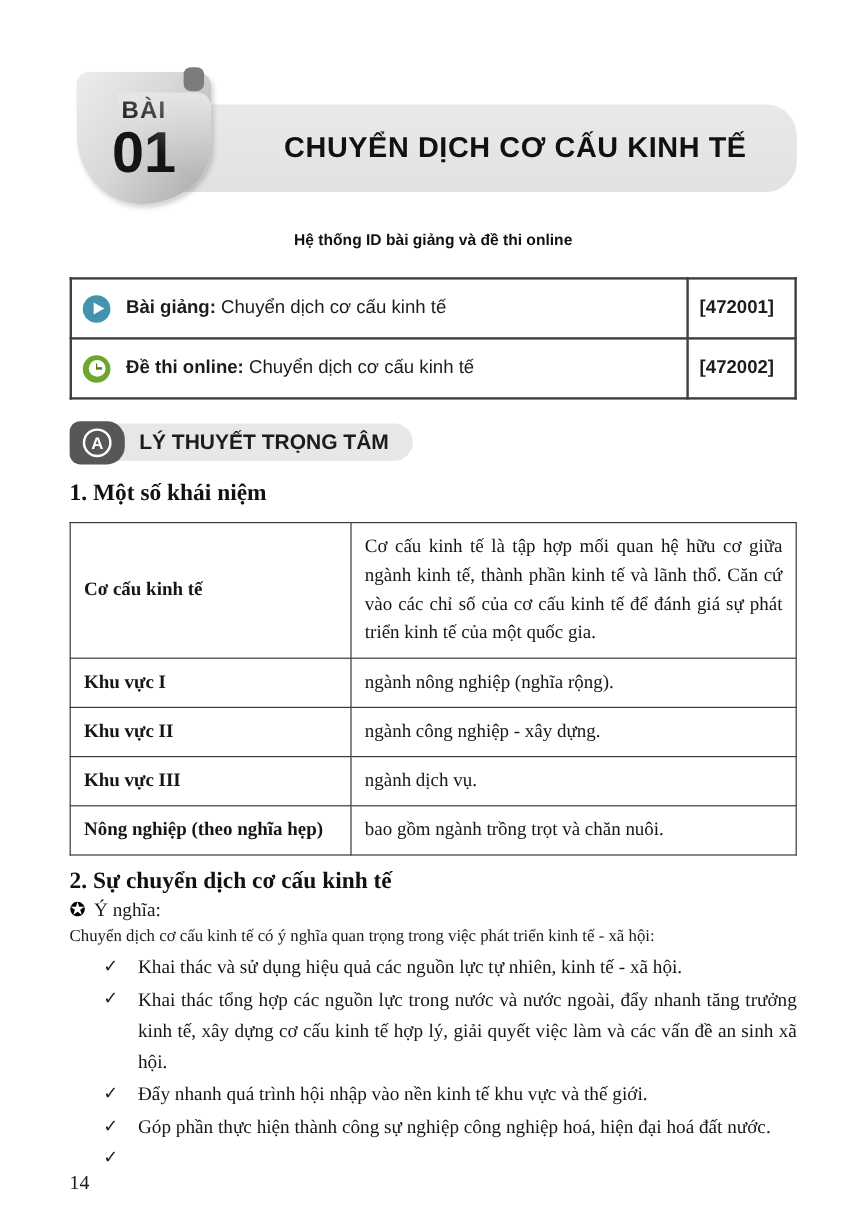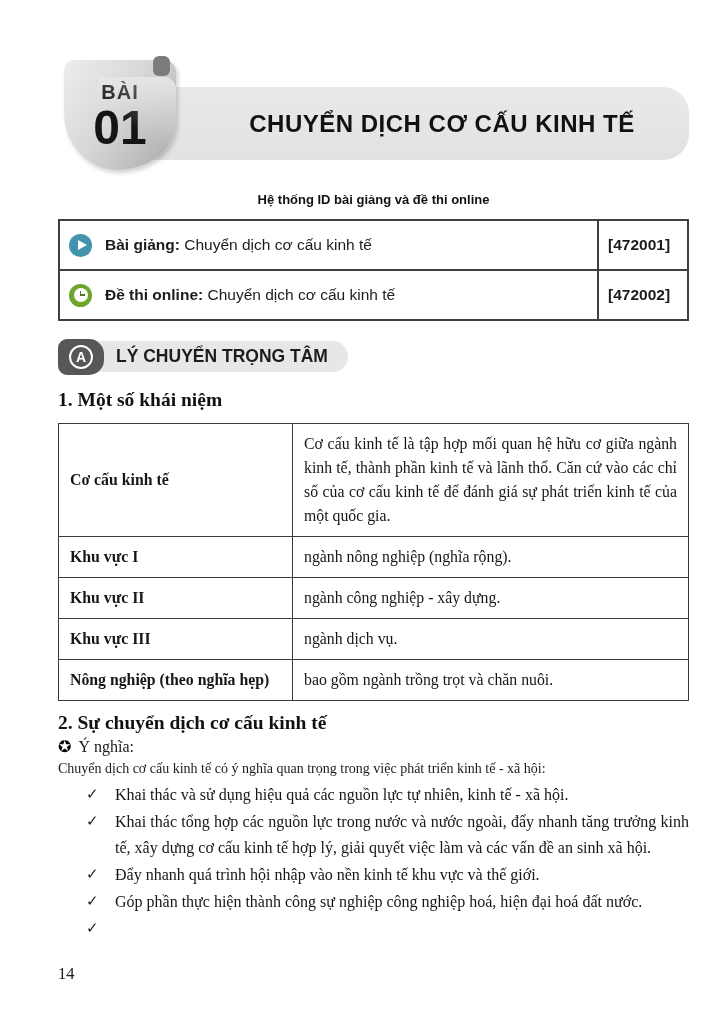--- a/index.html
+++ b/index.html
@@ -4,21 +4,21 @@
 <style>
   * { margin: 0; padding: 0; box-sizing: border-box; }
   html, body { background: #ffffff; }
   body {
     width: 721px; height: 1024px;
     position: relative;
     font-family: "Liberation Serif", serif;
     color: #1a1a1a;
     overflow: hidden;
   }
-  .page { position: absolute; inset: 0; padding: 60px 32px 0 58px; }
+  .page { position: absolute; inset: 0; padding: 60px 57px 0 58px; }
 
   
   .lesson-header { position: relative; height: 112px; }
   .banner {
     position: absolute; left: 37px; right: 0; top: 27px; height: 73px;
     background: linear-gradient(180deg, #e9e9e9 0%, #e2e2e2 100%);
     border-radius: 26px;
   }
   .banner-title {
     position: absolute; inset: 0; padding-left: 100px;
@@ -53,21 +53,21 @@
     font-weight: bold; font-size: 48px; line-height: 1.0; color: #141414;
   }
 
   
   .id-heading {
     margin-top: 20px; text-align: center;
     font-family: "Liberation Sans", sans-serif;
     font-weight: bold; font-size: 13px; color: #111;
   }
   table.id-table {
-    margin-top: 12px; width: 100%;
+    margin-top: 24px; width: 100%;
     border-collapse: collapse;
   }
   table.id-table td {
     border: 2px solid #3f3f3f;
     font-family: "Liberation Sans", sans-serif;
     font-size: 15.5px; color: #1c1c1c;
     height: 50px; vertical-align: middle;
   }
   td.id-main { padding-left: 9px; }
   td.id-code { width: 90px; padding-left: 9px; font-weight: bold; }
@@ -161,21 +161,21 @@
     font-size: 16px; line-height: 1.62;
     text-align: justify; margin-bottom: 1px;
     color: #161616;
   }
   ul.check-list li .check-icon {
     position: absolute; left: 0; top: 0;
     font-size: 15px; color: #222;
   }
 
   .page-number {
-    position: absolute; left: 58px; bottom: 40px;
+    position: absolute; left: 58px; bottom: 28px;
     font-size: 16.5px; color: #1a1a1a;
   }
 </style>
 </head>
 <body>
 
 <div class="page">
 
   <div class="lesson-header">
     <div class="banner">
@@ -213,21 +213,21 @@
         </td>
         <td class="id-code">[472002]</td>
       </tr>
     </tbody>
   </table>
 
   <div class="section-a">
     <div class="a-chip">
       <div class="a-circle">A</div>
     </div>
-    <div class="a-label">LÝ CHUYỂN TRỌNG TÂM</div>
+    <div class="a-label">LÝ THUYẾT TRỌNG TÂM</div>
   </div>
 
   <div class="h-serif h1-concepts">1. Một số khái niệm</div>
 
   <table class="concept-table">
     <tbody>
       <tr>
         <td class="term">Cơ cấu kinh tế</td>
         <td class="def">Cơ cấu kinh tế là tập hợp mối quan hệ hữu cơ giữa ngành kinh tế, thành phần kinh tế và lãnh thổ. Căn cứ vào các chỉ số của cơ cấu kinh tế để đánh giá sự phát triển kinh tế của một quốc gia.</td>
       </tr>

